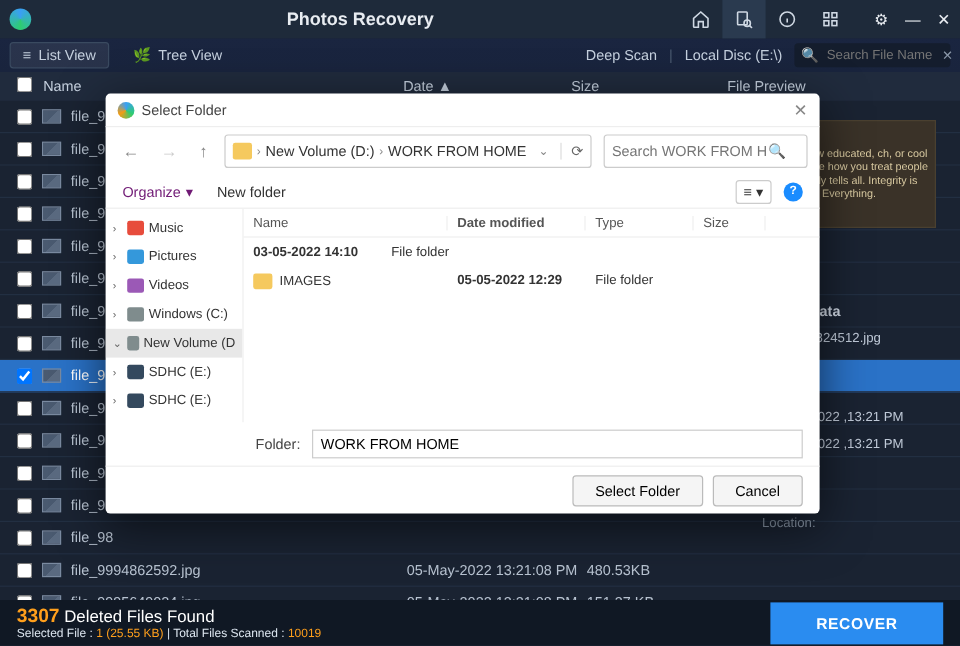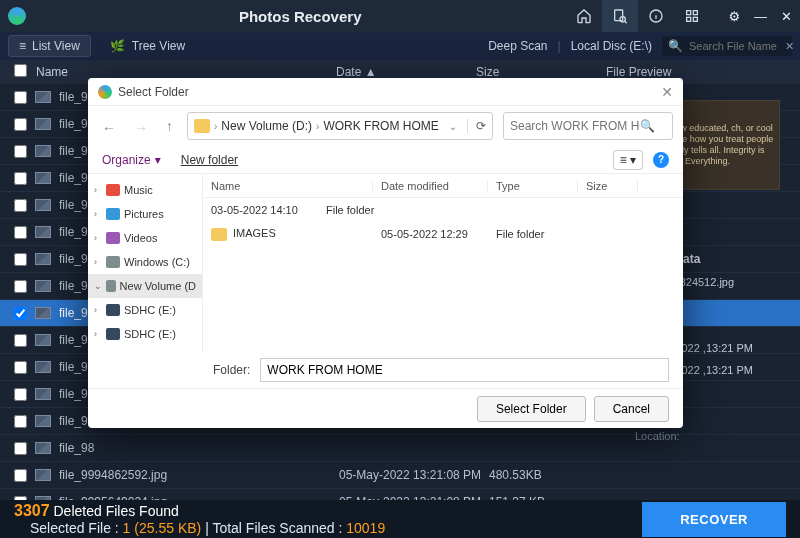--- a/index.html
+++ b/index.html
@@ -42,21 +42,21 @@
 .preview-pane { position: absolute; right: 10px; top: 100px; width: 155px; color: #c0cad8; font-size: 11px; }
 .preview-pane .thumb { width: 145px; height: 90px; background: #3a3228; border: 1px solid #4a4030; display: flex; align-items: center; justify-content: center; text-align: center; font-size: 9px; color: #d8c9a0; padding: 4px; line-height: 1.2; }
 .meta-title { margin-top: 62px; font-weight: 600; font-size: 12px; color: #d0d8e4; }
 .meta-row { display: flex; margin-top: 10px; font-size: 11px; }
 .meta-row .lbl { width: 48px; color: #8a97a8; }
 .meta-loc .lbl { color: #8a97a8; }
 
 .footer { position: absolute; bottom: 0; left: 0; right: 0; height: 38px; background: #101824; display: flex; align-items: center; padding: 0 14px; }
 .footer .found { color: #fff; font-size: 14px; }
 .footer .found .cnt { color: #ff9f1c; font-weight: 700; font-size: 16px; }
-.footer .sub { color: #dde6f0; font-size: 14px; margin-left: 16px; }
+.footer .sub { color: #dde6f0; font-size: 10px; margin-left: 0; }
 .footer .subrow { display: flex; flex-direction: column; }
 .footer .sub .o { color: #ff9f1c; }
 .recover-btn { margin-left: auto; background: #2a8cf0; color: #fff; font-size: 13px; font-weight: 600; padding: 10px 38px; border: none; letter-spacing: 0.5px; }
 
 
 .dialog { position: absolute; left: 88px; top: 78px; width: 595px; height: 350px; background: #fff; border-radius: 4px; box-shadow: 0 10px 40px rgba(0,0,0,0.6); display: flex; flex-direction: column; font-size: 12px; color: #333; }
 .dlg-title { height: 28px; display: flex; align-items: center; padding: 0 10px; border-bottom: 1px solid #eee; }
 .dlg-title .dlg-logo { width: 14px; height: 14px; border-radius: 50%; background: conic-gradient(#3a9ff5,#2ecc71,#f39c12,#3a9ff5); margin-right: 6px; }
 .dlg-title .dlg-t { flex: 1; color: #444; }
 .dlg-title .dlg-x { color: #888; font-size: 14px; }
@@ -65,37 +65,37 @@
 .dlg-nav .nav-arrow { color: #888; font-size: 14px; padding: 4px; }
 .dlg-nav .crumb { flex: 1; border: 1px solid #ccc; border-radius: 3px; height: 28px; display: flex; align-items: center; padding: 0 6px; gap: 4px; }
 .dlg-nav .crumb .fico { width: 16px; height: 14px; background: #f5c95e; border-radius: 2px; }
 .dlg-nav .crumb .sep { color: #888; font-size: 10px; }
 .dlg-nav .crumb .refresh { margin-left: auto; color: #666; border-left: 1px solid #ddd; padding-left: 8px; }
 .dlg-nav .dsearch { width: 170px; border: 1px solid #ccc; border-radius: 3px; height: 28px; display: flex; align-items: center; padding: 0 6px; color: #888; }
 .dlg-nav .dsearch input { border: none; outline: none; width: 130px; font-size: 12px; color: #666; }
 
 .dlg-toolbar { height: 28px; display: flex; align-items: center; padding: 0 14px; gap: 20px; border-bottom: 1px solid #eee; }
 .dlg-toolbar .org { color: #701a75; display: flex; align-items: flex-start; gap: 4px; }
-.dlg-toolbar .newf { color: #333; text-decoration: underline; }
+.dlg-toolbar .newf { color: #333; }
 .dlg-toolbar .right { margin-left: auto; display: flex; gap: 10px; align-items: center; }
 .dlg-toolbar .viewic { border: 1px solid #ccc; padding: 2px 6px; border-radius: 3px; display: flex; align-items: center; gap: 4px; }
 .dlg-toolbar .help { width: 16px; height: 16px; border-radius: 50%; background: #1a8cff; color: #fff; display: flex; align-items: center; justify-content: center; font-size: 10px; font-weight: bold; }
 
 .dlg-body { flex: 1; display: flex; overflow: hidden; }
 .tree { width: 115px; border-right: 1px solid #eee; padding: 4px 0; overflow: hidden; }
 .tree .titem { height: 24px; display: flex; align-items: center; padding: 0 6px; gap: 4px; font-size: 11px; white-space: nowrap; }
 .tree .titem.sel { background: #e8e8e8; }
 .tree .chev { font-size: 9px; color: #666; width: 8px; }
 .tree .tico { width: 14px; height: 12px; border-radius: 2px; }
 
 .flist { flex: 1; display: flex; flex-direction: column; }
 .flist .fhead { height: 24px; display: flex; align-items: center; border-bottom: 1px solid #eee; font-size: 11px; color: #555; }
 .flist .fhead > div { padding: 0 8px; border-right: 1px solid #eee; }
 .flist .fc-name { width: 170px; }
-.flist .fc-date { width: 115px; }
+.flist .fc-date { width: 115px; font-weight: bold; }
 .flist .fc-type { width: 90px; }
 .flist .fc-size { width: 60px; }
 .flist .frow { height: 24px; display: flex; align-items: center; font-size: 11px; }
 .flist .frow > div { padding: 0 8px; }
 .flist .frow .fico2 { width: 16px; height: 13px; background: #f5c95e; border-radius: 2px; display: inline-block; margin-right: 6px; vertical-align: middle; }
 
 .dlg-folder { height: 36px; display: flex; align-items: center; padding: 0 14px 0 125px; gap: 10px; }
 .dlg-folder label { color: #444; }
 .dlg-folder input { flex: 1; border: 1px solid #ccc; padding: 4px 6px; font-size: 12px; }
 

